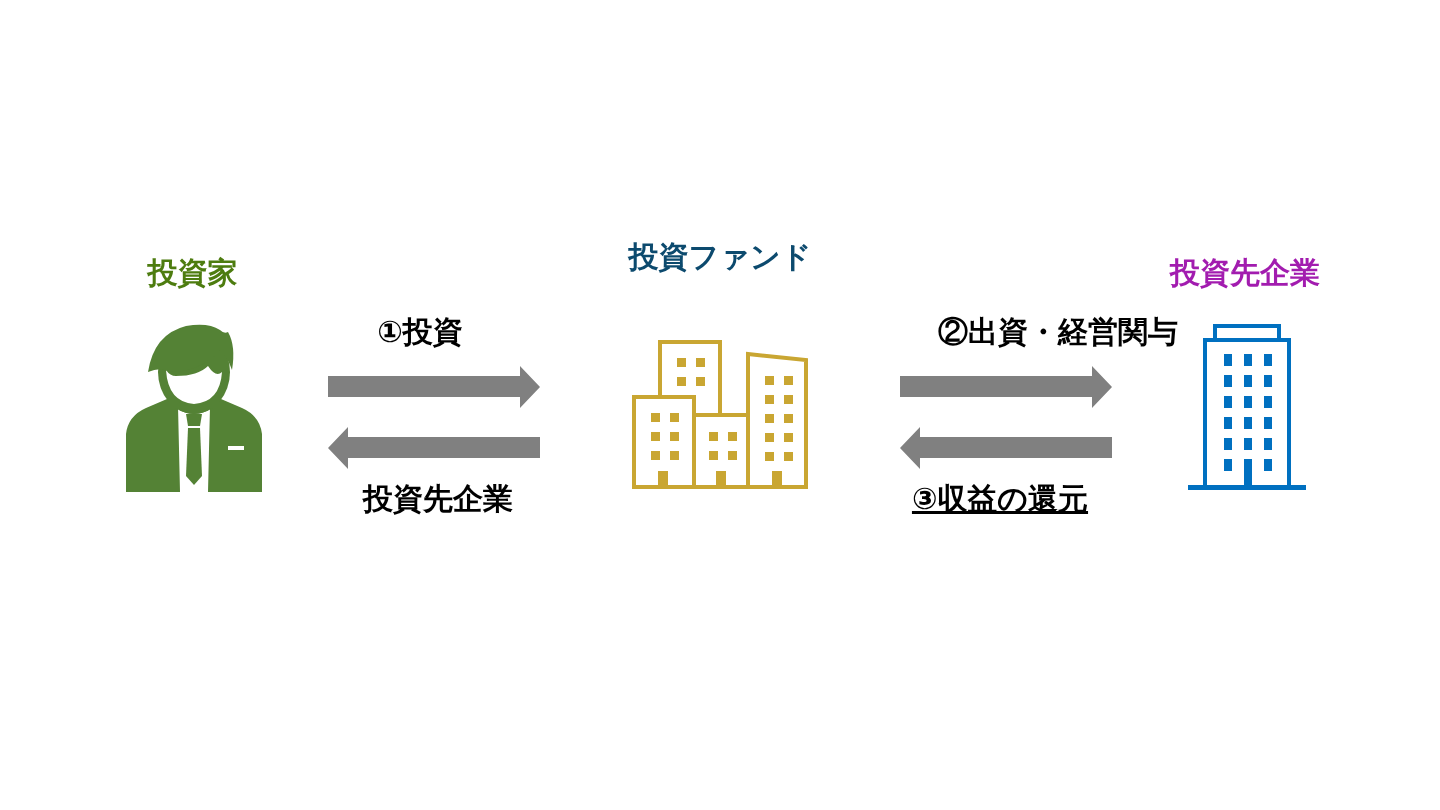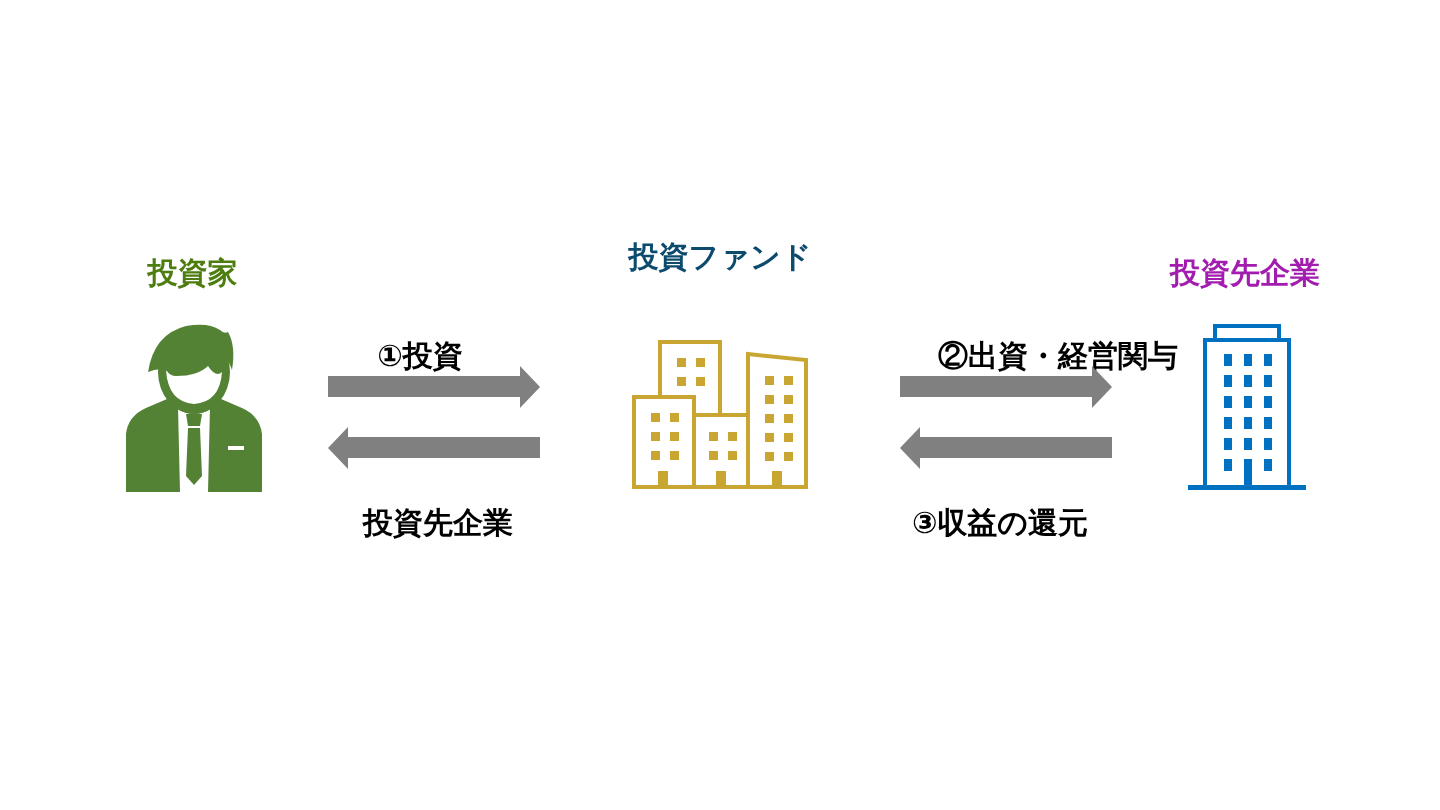--- a/index.html
+++ b/index.html
@@ -25,21 +25,20 @@
       letter-spacing: 0px;
     }
     .flow-label {
       position: absolute;
       font-weight: bold;
       font-size: 30px;
       line-height: 34px;
       white-space: nowrap;
       color: #000000;
       text-align: center;
-      margin-top: 24px;
     }
     svg { display: block; }
   </style>
 </head>
 <body>
 
 <div class="title" style="left:120px; top:256px; width:145px; color:#4d7c0f;">投資家</div>
 
 <div class="abs" style="left:124px; top:322px; width:140px; height:170px;">
   <svg width="140" height="170" viewBox="0 0 140 170">
@@ -174,13 +173,13 @@
     <path d="M0 10 L192 10 L192 0 L212 21 L192 42 L192 31 L0 31 Z" fill="#808080"></path>
   </svg>
 </div>
 
 <div class="abs" style="left:900px; top:427px; width:212px; height:42px;">
   <svg width="212" height="42" viewBox="0 0 212 42">
     <path d="M212 10 L20 10 L20 0 L0 21 L20 42 L20 31 L212 31 Z" fill="#808080"></path>
   </svg>
 </div>
 
-<div class="flow-label" style="left:880px; top:482px; width:240px;">③収益の還元</div>
+<div class="flow-label" style="left:880px; top:482px; width:240px;text-decoration:underline;">③収益の還元</div>
 
 </body></html>

